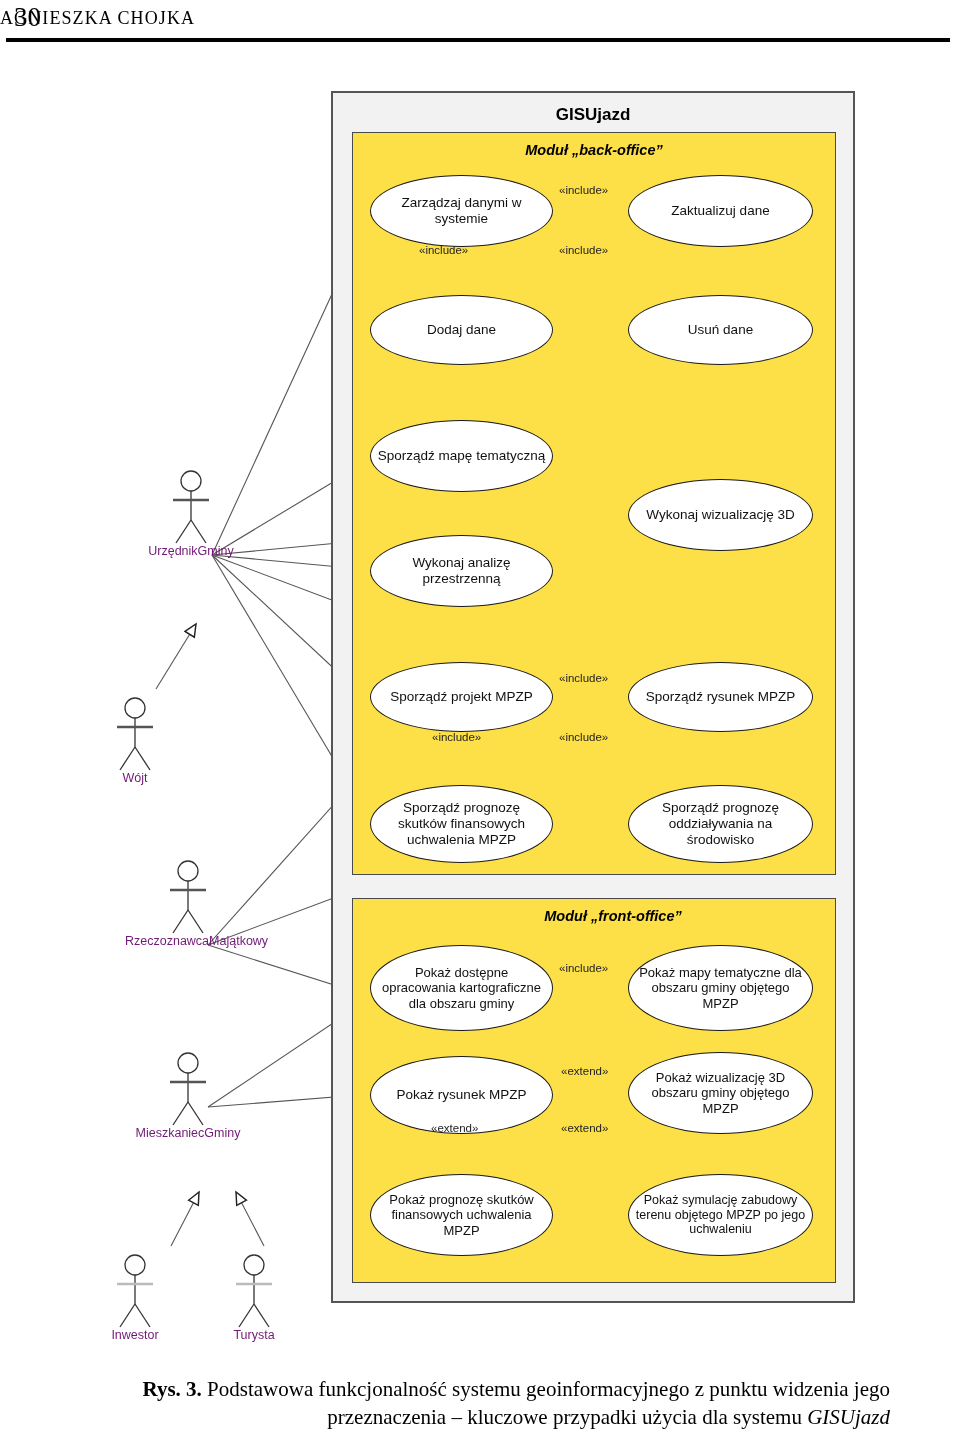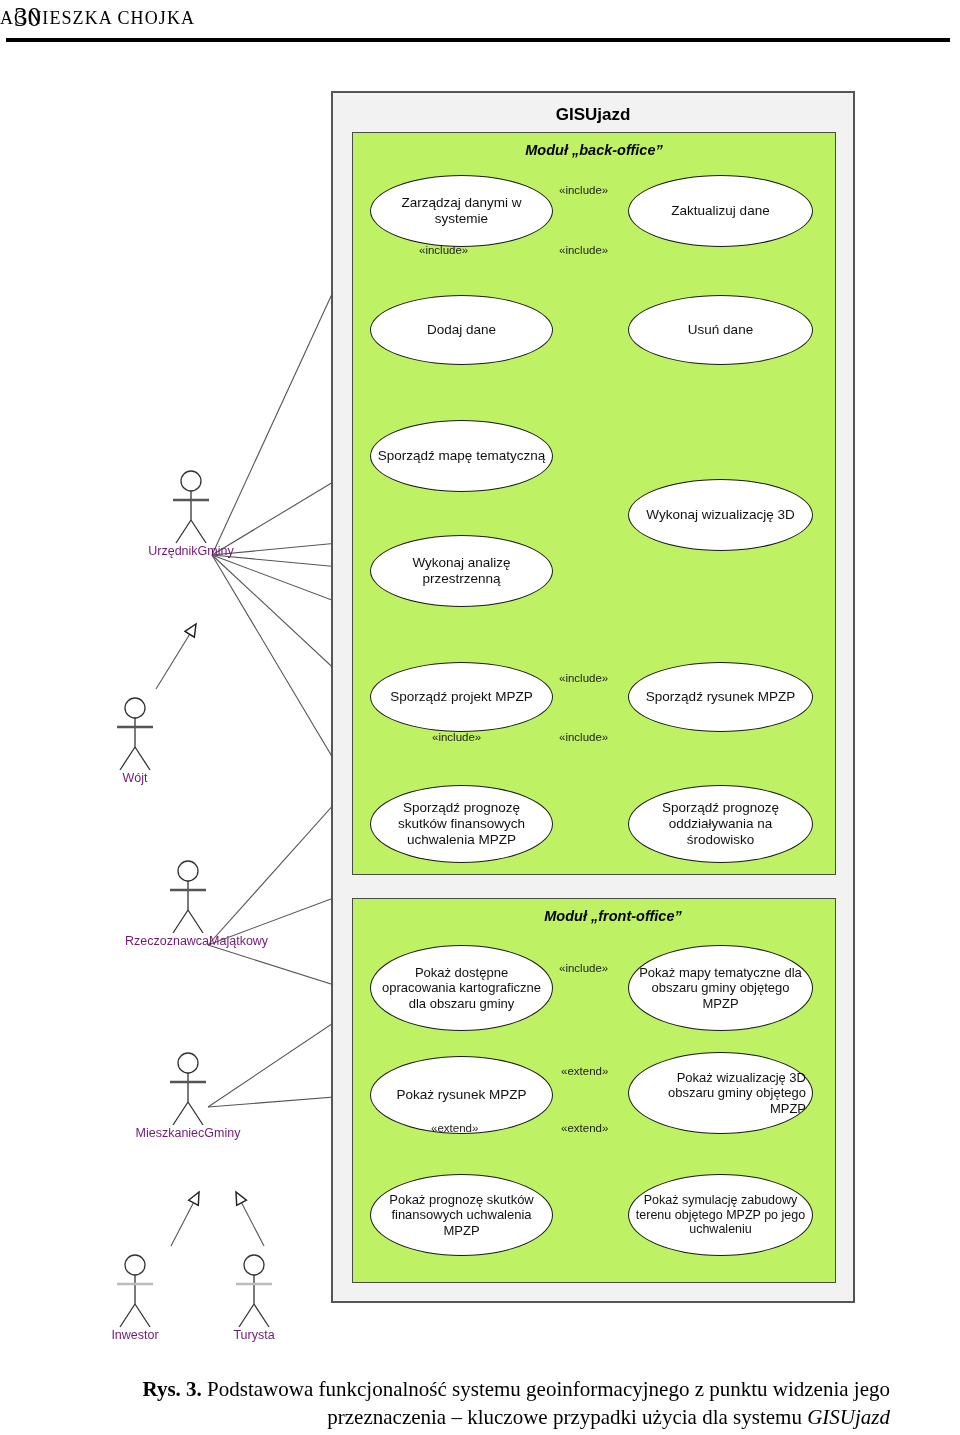--- a/index.html
+++ b/index.html
@@ -58,21 +58,21 @@
 
   
   .sysbox {
     position: absolute;
     background: #f2f2f2;
     border: 2px solid #555555;
     box-sizing: border-box;
   }
   .modbox {
     position: absolute;
-    background: #bef264;
+    background: #fde047;
     border: 1.5px solid #4a4a4a;
     box-sizing: border-box;
   }
   .sys-title {
     position: absolute;
     width: 100%;
     text-align: center;
     font-size: 17px;
     font-weight: bold;
     color: #000;
@@ -253,21 +253,21 @@
 
   <div class="usecase" style="left:370px; top:893px; width:183px; height:86px; font-size:13px;">
     <span>Pokaż dostępne opracowania kartograficzne dla obszaru gminy</span>
   </div>
   <div class="usecase" style="left:628px; top:893px; width:185px; height:86px; font-size:13px;">
     <span>Pokaż mapy tematyczne dla obszaru gminy objętego MPZP</span>
   </div>
   <div class="usecase" style="left:370px; top:1004px; width:183px; height:78px;justify-content:center;">
     <span>Pokaż rysunek MPZP</span>
   </div>
-  <div class="usecase" style="left:628px; top:1000px; width:185px; height:82px; font-size:13px;text-align:right;">
+  <div class="usecase" style="left:628px; top:1000px; width:185px; height:82px; font-size:13px;">
     <span>Pokaż wizualizację 3D obszaru gminy objętego MPZP</span>
   </div>
   <div class="usecase" style="left:370px; top:1122px; width:183px; height:82px; font-size:13px;">
     <span>Pokaż prognozę skutków finansowych uchwalenia MPZP</span>
   </div>
   <div class="usecase" style="left:628px; top:1122px; width:185px; height:82px; font-size:12.5px;">
     <span>Pokaż symulację zabudowy terenu objętego MPZP po jego uchwaleniu</span>
   </div>
 
   <div class="stereo" style="left:559px; top:132px;">«include»</div>

